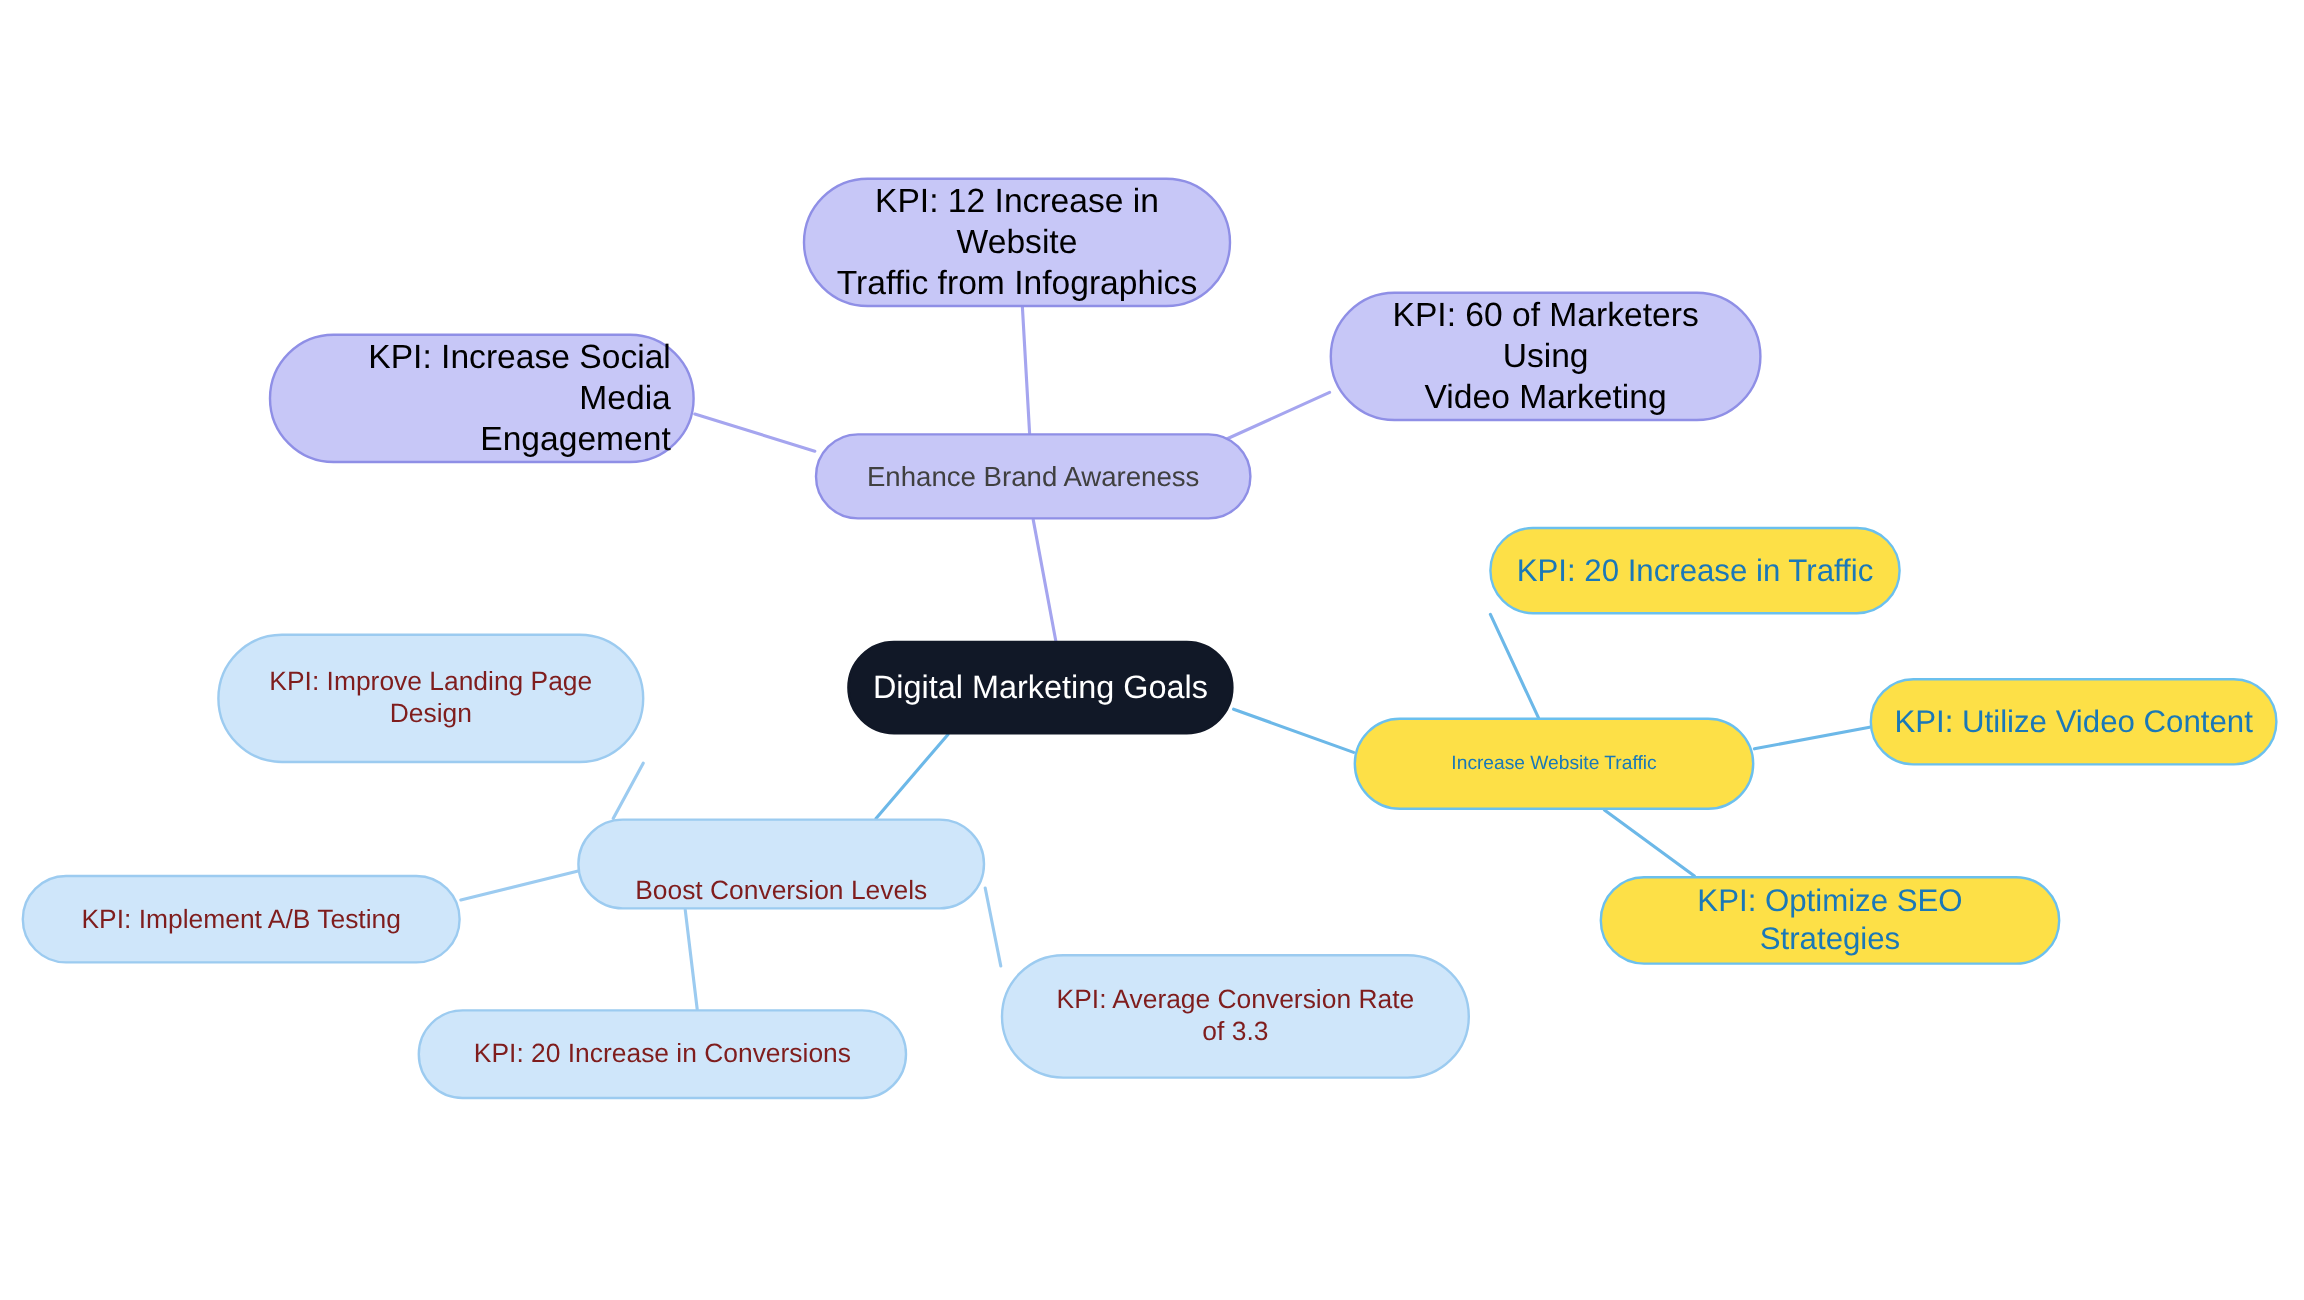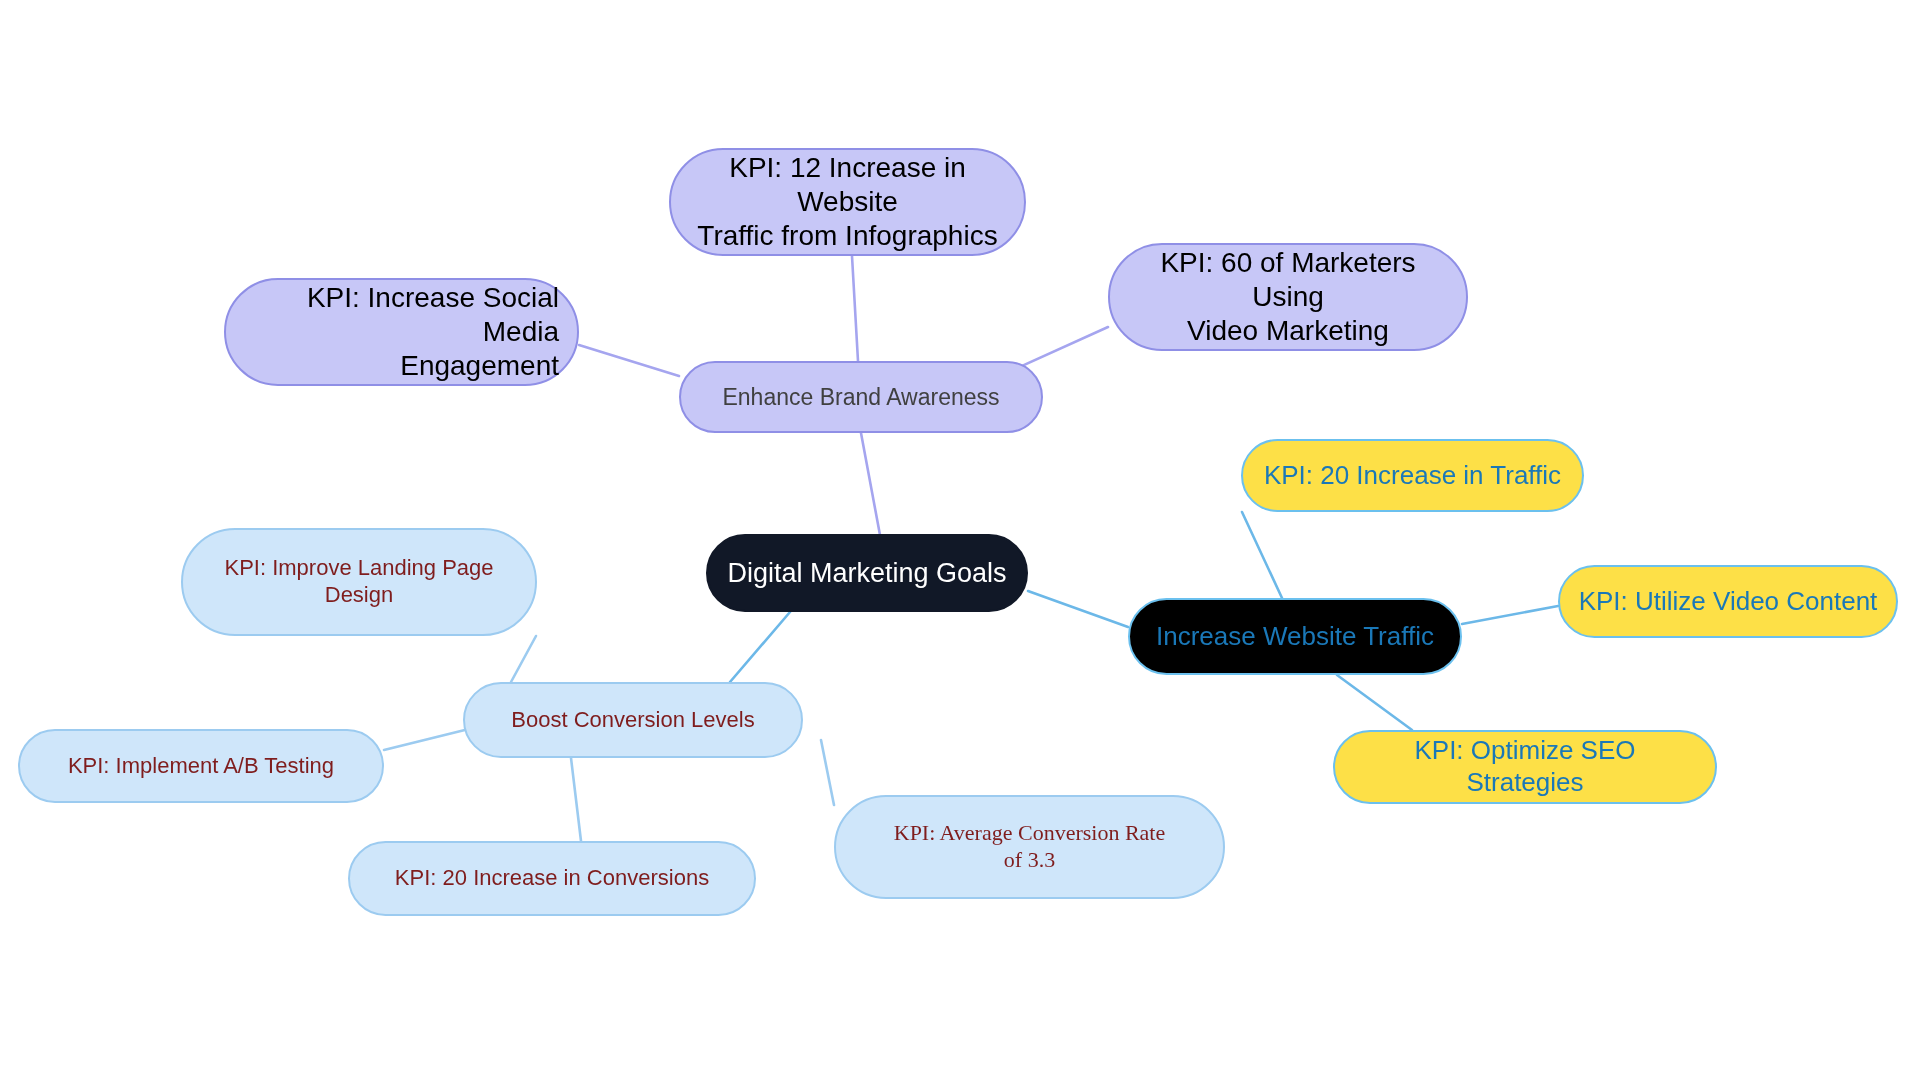--- a/index.html
+++ b/index.html
@@ -53,24 +53,24 @@
     color: #404040;
     font-size: 23px;
   }
   .node-leaf-purple {
     background: #c7c7f7;
     border-color: #8f8fe6;
     color: #000000;
     font-size: 28px;
   }
   .node-branch-blue {
-    background: #000000;
+    background: #fde047;
     border-color: #6bc0ee;
     color: #1a78b8;
-    font-size: 26px;
+    font-size: 16px;
   }
   .node-leaf-blue {
     background: #fde047;
     border-color: #6bc0ee;
     color: #1a78b8;
     font-size: 26px;
   }
   .node-leaf-blue-light {
     background: #cfe6fa;
     border-color: #9ccbf0;
@@ -131,38 +131,38 @@
   </div>
 
   <div class="node node-leaf-blue" style="left: 1558px; top: 565px; width: 340px; height: 73px;">
     <span class="node-label">KPI: Utilize Video Content</span>
   </div>
 
   <div class="node node-leaf-blue" style="left: 1333px; top: 730px; width: 384px; height: 74px; align-items: center;">
     <span class="node-label">KPI: Optimize SEO Strategies</span>
   </div>
 
-  <div class="node node-leaf-blue-light" style="left: 463px; top: 682px; width: 340px; height: 76px;">
+  <div class="node node-leaf-blue-light" style="left: 481px; top: 682px; width: 340px; height: 76px; align-items: flex-end;">
     <span class="node-label">Boost Conversion Levels</span>
   </div>
 
   <div class="node node-leaf-blue-light" style="left: 181px; top: 528px; width: 356px; height: 108px;">
     <span class="node-label">KPI: Improve Landing Page
 Design</span>
   </div>
 
   <div class="node node-leaf-blue-light" style="left: 18px; top: 729px; width: 366px; height: 74px;">
     <span class="node-label">KPI: Implement A/B Testing</span>
   </div>
 
   <div class="node node-leaf-blue-light" style="left: 348px; top: 841px; width: 408px; height: 75px;">
     <span class="node-label">KPI: 20 Increase in Conversions</span>
   </div>
 
-  <div class="node node-leaf-blue-light" style="left: 834px; top: 795px; width: 391px; height: 104px; font-family: Liberation Serif, serif;">
+  <div class="node node-leaf-blue-light" style="left: 834px; top: 795px; width: 391px; height: 104px;">
     <span class="node-label">KPI: Average Conversion Rate
 of 3.3</span>
   </div>
 
   <div class="node node-root" style="left: 706px; top: 534px; width: 322px; height: 78px;">
     <span class="node-label">Digital Marketing Goals</span>
   </div>
 
 </div>
 

